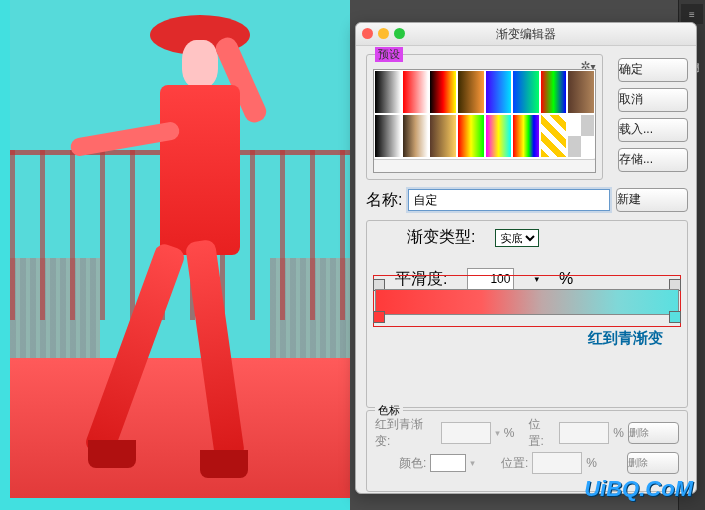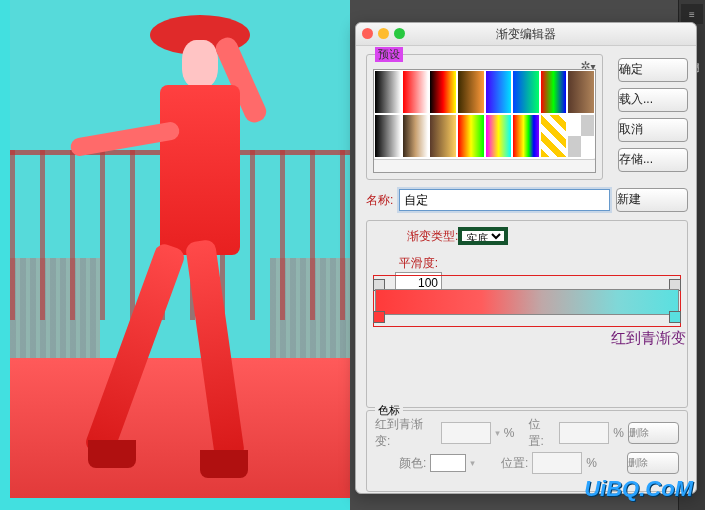--- a/index.html
+++ b/index.html
@@ -116,52 +116,52 @@
 
   .side-btns { position:absolute; right:8px; top:12px; width:70px; display:flex; flex-direction:column; gap:6px; }
   .btn {
     height:22px; line-height:20px; text-align:left;
     background:linear-gradient(#ffffff,#e8e8e8);
     border:1px solid #999; border-radius:4px;
     font-size:12px; color:#222; cursor:pointer;
   }
 
   .name-row { position:absolute; left:10px; top:142px; right:8px; height:24px; display:flex; align-items:center; gap:6px; }
-  .lbl { font-size:12px; color:#b91c1c; }
+  .lbl { font-size:16px; color:#000000; }
   input.text {
     flex:1; height:20px; border:1px solid #6699cc;
     background:#fff; padding:0 4px; font-size:12px;
     box-shadow:0 0 0 2px rgba(90,150,220,.25);
   }
   .new-btn { width:70px; }
 
   .type-group {
     position:absolute; left:10px; top:174px; right:8px; height:186px;
     border:1px solid #bbb; border-radius:3px;
   }
-  .row { position:absolute; left:40px; display:flex; align-items:center; gap:0; font-size:12px; }
+  .row { position:absolute; left:40px; display:flex; align-items:center; gap:20px; font-size:12px; }
   .row-type { top:6px; }
-  .row-smooth { top:34px; left:28px;flex-direction:column; }
-  select.sel { height:18px; font-size:11px; border:4px solid #14532d; background:#fff; }
+  .row-smooth { top:47px; left:28px; }
+  select.sel { height:18px; font-size:11px; border:1px solid #14532d; background:#fff; }
   input.num { width:40px; height:18px; border:1px solid #999; text-align:right; padding-right:3px; font-size:12px; }
 
   .grad-bar-wrap { position:absolute; left:8px; right:8px; top:58px; height:44px; }
   .grad-bar {
     position:absolute; left:0; right:0; top:10px; height:24px;
     border:1px solid #888;
     background: linear-gradient(to right, #ff3a3a 0%, #ff5c5c 35%, #bfa8a8 55%, #7fd8d8 80%, #5ae0e0 100%);
   }
   .stop-top { position:absolute; top:0; width:10px; height:10px; background:#ddd; border:1px solid #666; }
   .stop-bot { position:absolute; bottom:0; width:10px; height:10px; border:1px solid #666; }
   .stop-bot.left { left:-2px; background:#ff3a3a; }
   .stop-bot.right { right:-2px; background:#5ae0e0; }
   .stop-top.left { left:-2px; }
   .stop-top.right { right:-2px; }
 
-  .annot { position:absolute; right:1px; top:108px; color:#701a75; font-size:15px; font-weight:normal; }
+  .annot { position:absolute; right:24px; top:108px; color:#0369a1; font-size:15px; font-weight:bold; }
   .annot-box { position:absolute; left:6px; top:54px; right:6px; height:50px; border:1px solid #e02020; pointer-events:none; }
 
   .stops-group {
     position:absolute; left:10px; top:364px; right:8px; height:80px;
     border:1px solid #bbb; border-radius:3px;
   }
   .stops-label { position:absolute; left:8px; top:-8px; background:#ececec; padding:0 3px; font-size:11px; }
   .srow { position:absolute; left:8px; right:8px; height:24px; display:flex; align-items:center; gap:4px; font-size:12px; }
   .srow1 { top:10px; }
   .srow2 { top:40px; }
@@ -253,22 +253,22 @@
             <div class="sw" style="background: linear-gradient(90deg, rgb(255, 0, 0), rgb(255, 128, 0), rgb(255, 255, 0), rgb(0, 255, 0), rgb(0, 0, 255), rgb(128, 0, 255));"></div>
             <div class="sw" style="background: repeating-linear-gradient(45deg, rgb(255, 204, 0) 0px, rgb(255, 204, 0) 6px, rgb(255, 255, 255) 6px, rgb(255, 255, 255) 12px);"></div>
             <div class="sw" style="background: repeating-conic-gradient(rgb(204, 204, 204) 0deg, rgb(204, 204, 204) 25%, rgb(255, 255, 255) 0deg, rgb(255, 255, 255) 50%);"></div>
           </div>
         <div class="scroll-track"></div>
       </div>
     </div>
 
     <div class="side-btns">
       <div class="btn">确定</div>
+      <div class="btn">取消</div>
       <div class="btn">载入...</div>
-      <div class="btn">取消</div>
       <div class="btn">存储...</div>
     </div>
 
     <div class="name-row">
       <span class="lbl">名称:</span>
       <input class="text" type="text" value="自定" style="">
       <div class="btn new-btn">新建</div>
     </div>
 
     <div class="type-group">

